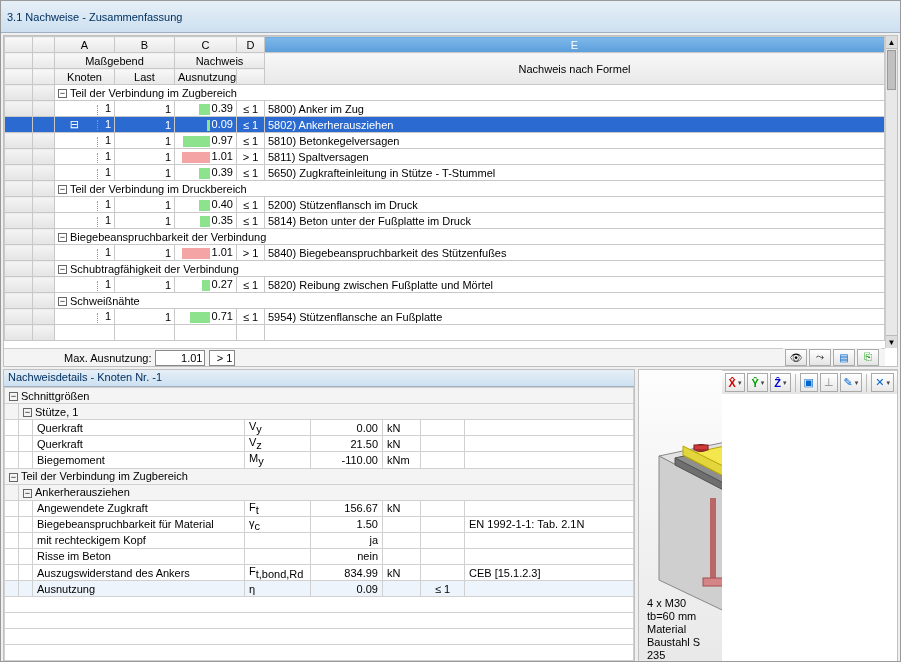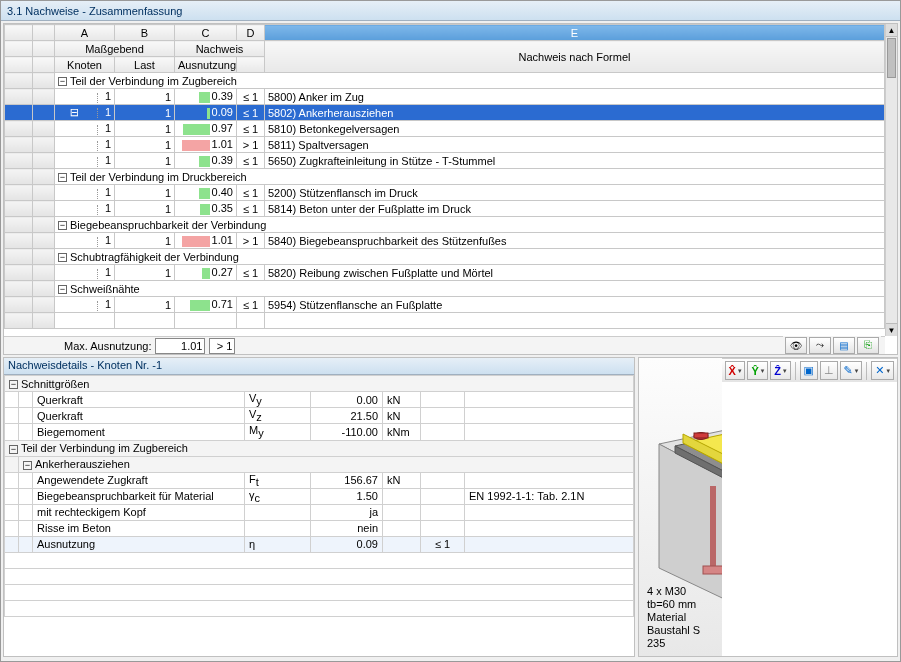--- a/index.html
+++ b/index.html
@@ -1,19 +1,19 @@
 <!DOCTYPE html>
 <html><head>
 <meta charset="utf-8">
 <style>
   * { box-sizing: border-box; margin: 0; padding: 0; font-family: Tahoma, Arial, sans-serif; font-size: 11px; }
   body { background: #f0f0f0; width: 901px; height: 662px; overflow: hidden; border: 1px solid #999; }
 
   
-  .title-bar { background: linear-gradient(#e6eff7, #cde0f0); height: 20px; display:flex; align-items:center; padding-left:6px; border-bottom:1px solid #a0b0c0; color:#003060;}
+  .title-bar { background: linear-gradient(#e6eff7, #cde0f0); height: 32px; display:flex; align-items:center; padding-left:6px; border-bottom:1px solid #a0b0c0; color:#003060;}
   .title-bar span { font-size:11px; }
 
   
   .top-panel { height: 332px; background:#fff; border: 1px solid #c0c0c0; margin:2px; position:relative; }
   .grid-scroll { position:absolute; top:0; left:0; right:12px; bottom:18px; overflow:hidden; }
   .vscroll { position:absolute; top:0; right:0; bottom:18px; width:12px; background:#e8e8e8; border-left:1px solid #ccc;}
   .vscroll .thumb { position:absolute; top:14px; left:1px; right:1px; height:40px; background:#c0c0c0; border:1px solid #999; }
   .vscroll .arr { position:absolute; left:0; right:0; height:13px; background:#ddd; text-align:center; font-size:8px; line-height:13px;}
   .vscroll .up { top:0; border-bottom:1px solid #bbb;}
   .vscroll .dn { bottom:0; border-top:1px solid #bbb;}
@@ -273,20 +273,24 @@
           <col style="width:72px">
           <col style="width:38px">
           <col style="width:44px">
           <col>
       </colgroup>
       <tbody id="details-body">
           <tr>
             <td class="grp" colspan="9"><span class="grp-icon">−</span>Schnittgrößen</td>
           </tr>
           <tr>
+            <td class="grp"></td>
+            <td class="grp" colspan="8"><span class="grp-icon">−</span>Stütze, 1</td>
+          </tr>
+          <tr>
             <td></td>
             <td></td>
             <td class="lbl" colspan="2">Querkraft</td>
             <td><span class="sym">V<sub>y</sub></span></td>
             <td class="val">0.00</td>
             <td>kN</td>
             <td class="ctr"></td>
             <td></td>
           </tr>
           <tr>
@@ -348,20 +352,30 @@
           </tr>
           <tr>
             <td></td>
             <td></td>
             <td class="lbl" colspan="2">Risse im Beton</td>
             <td><span class="sym"></span></td>
             <td class="val">nein</td>
             <td></td>
             <td class="ctr"></td>
             <td></td>
+          </tr>
+          <tr>
+            <td></td>
+            <td></td>
+            <td class="lbl" colspan="2">Auszugswiderstand des Ankers</td>
+            <td><span class="sym">F<sub>t,bond,Rd</sub></span></td>
+            <td class="val">834.99</td>
+            <td>kN</td>
+            <td class="ctr"></td>
+            <td>CEB [15.1.2.3]</td>
           </tr>
           <tr class="hl">
             <td></td>
             <td></td>
             <td class="lbl" colspan="2">Ausnutzung</td>
             <td><span class="sym">η</span></td>
             <td class="val">0.09</td>
             <td></td>
             <td class="ctr">≤ 1</td>
             <td></td>

